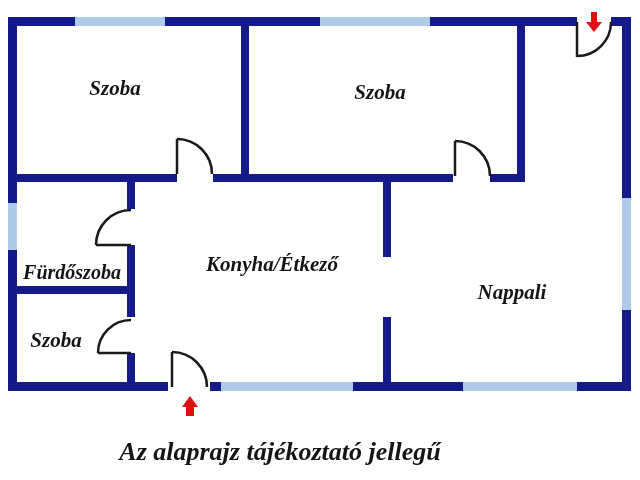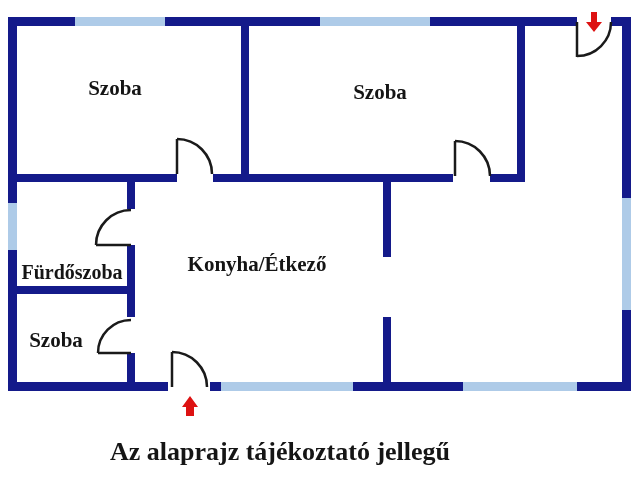--- a/index.html
+++ b/index.html
@@ -27,20 +27,21 @@
     stroke-width: 2.5;
     fill: none;
     stroke-linecap: butt;
   }
   .arrow { fill: var(--color-arrow, #dd1212); }
   .room-label, .plan-caption {
     position: absolute;
     transform: translate(-50%, -50%);
     color: var(--color-label, #151515);
     font-weight: bold;
+    font-style: italic;
     white-space: nowrap;
     font-size: 21px;
     line-height: 1;
   }
   .room-label.small { font-size: 20px; }
   .plan-caption { font-size: 26px; }
 </style>
 </head>
 <body>
 
@@ -126,16 +127,17 @@
     <g>
       <polygon class="arrow" points="591,12 597,12 597,22 602,22 594,32 586,22 591,22"></polygon>
       <polygon class="arrow" points="190,396 198,407 194,407 194,416 186,416 186,407 182,407"></polygon>
     </g>
   </svg>
 
   <div class="room-label" style="left:115px; top:88px;">Szoba</div>
   <div class="room-label" style="left:380px; top:92px;">Szoba</div>
   <div class="room-label small" style="left:72px; top:272px;">Fürdőszoba</div>
   <div class="room-label" style="left:56px; top:340px;">Szoba</div>
-  <div class="room-label" style="left:257px; top:264px;">Konyha/Étkező</div>
+  <div class="room-label" style="left:272px; top:264px;">Konyha/Étkező</div>
+  <div class="room-label" style="left:512px; top:292px;">Nappali</div>
 
   <div class="plan-caption" style="left:280px; top:452px;">Az alaprajz tájékoztató jellegű</div>
 </div>
 
 </body></html>

